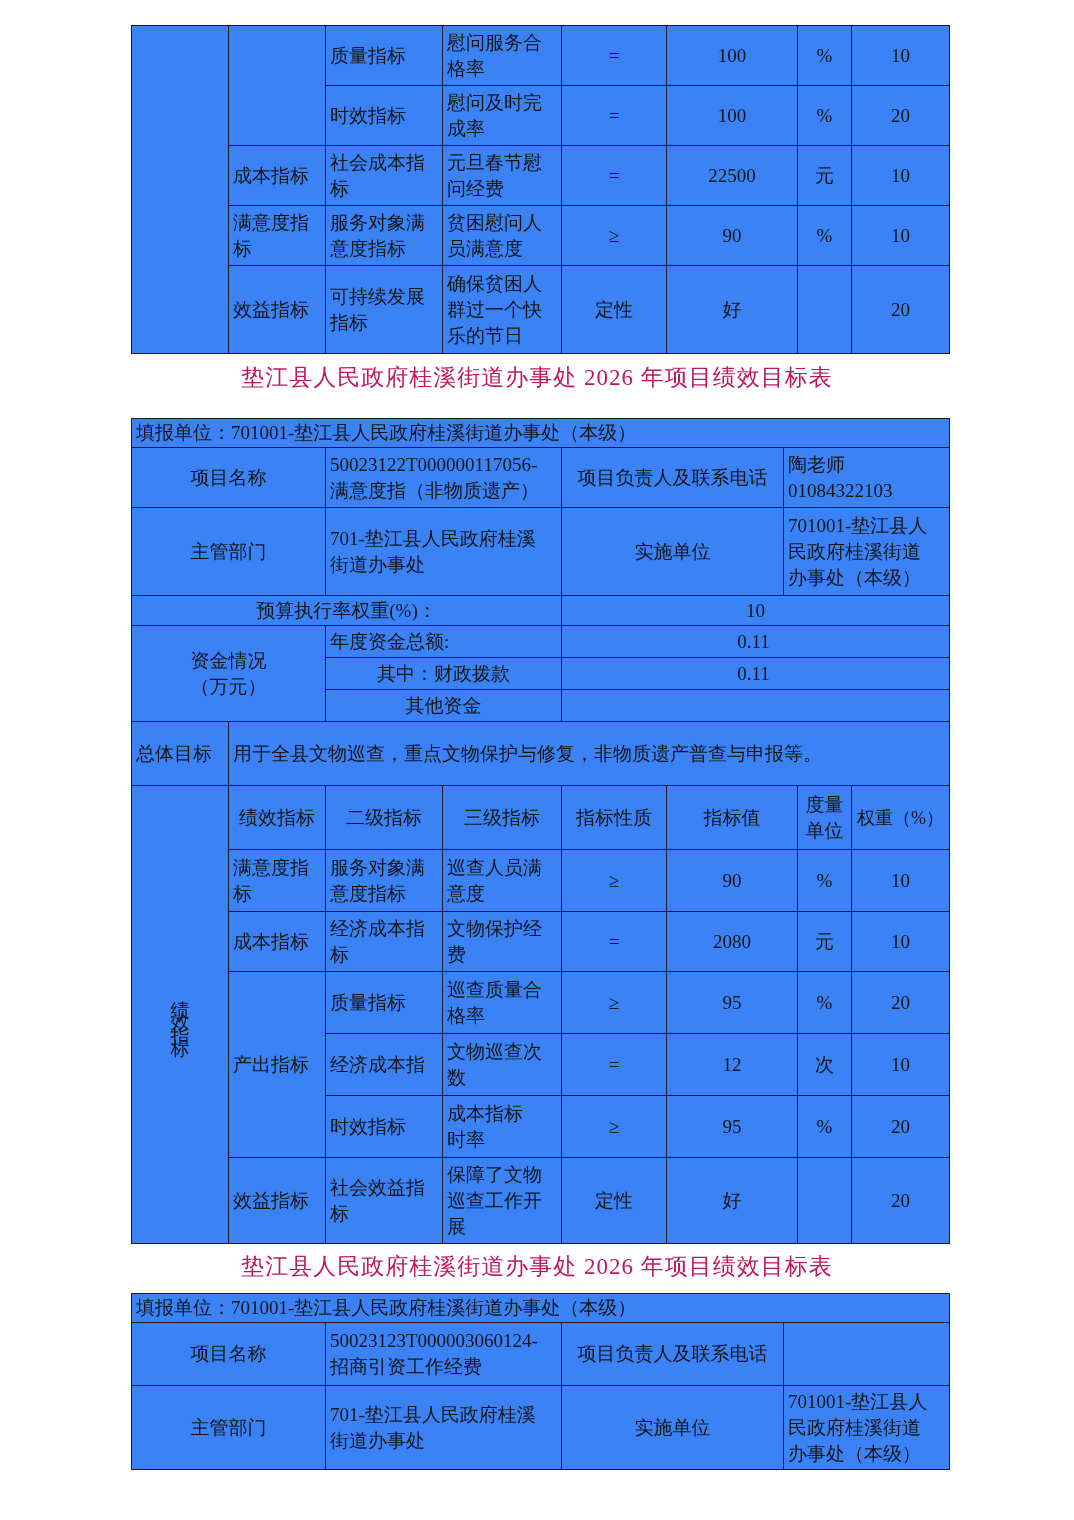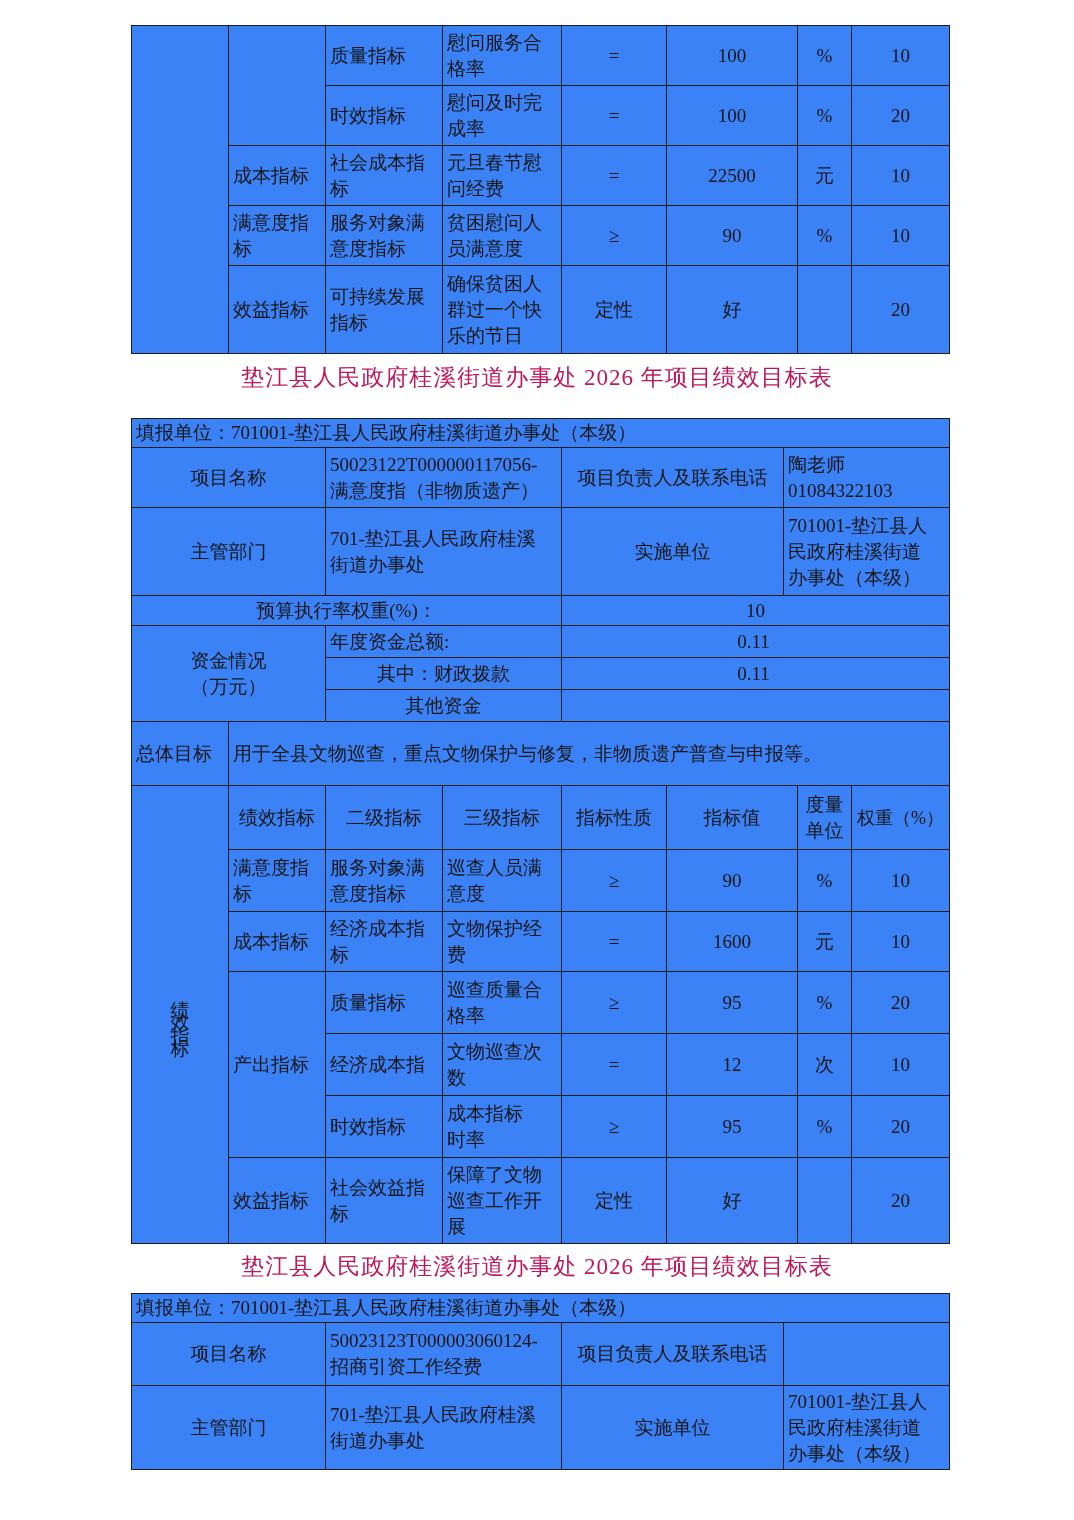--- a/index.html
+++ b/index.html
@@ -214,21 +214,21 @@
       <td>%</td>
       <td>10</td>
     </tr>
     <tr style="height:60px">
       <td class="al pre">成本指标</td>
       <td class="al pre">经济成本指
 标</td>
       <td class="al pre">文物保护经
 费</td>
       <td>=</td>
-      <td colspan="2">1600</td>
+      <td colspan="2">2080</td>
       <td>元</td>
       <td>10</td>
     </tr>
     <tr style="height:62px">
       <td rowspan="3" class="al pre">产出指标</td>
       <td class="al pre">质量指标</td>
       <td class="al pre">巡查质量合
 格率</td>
       <td>≥</td>
       <td colspan="2">95</td>

